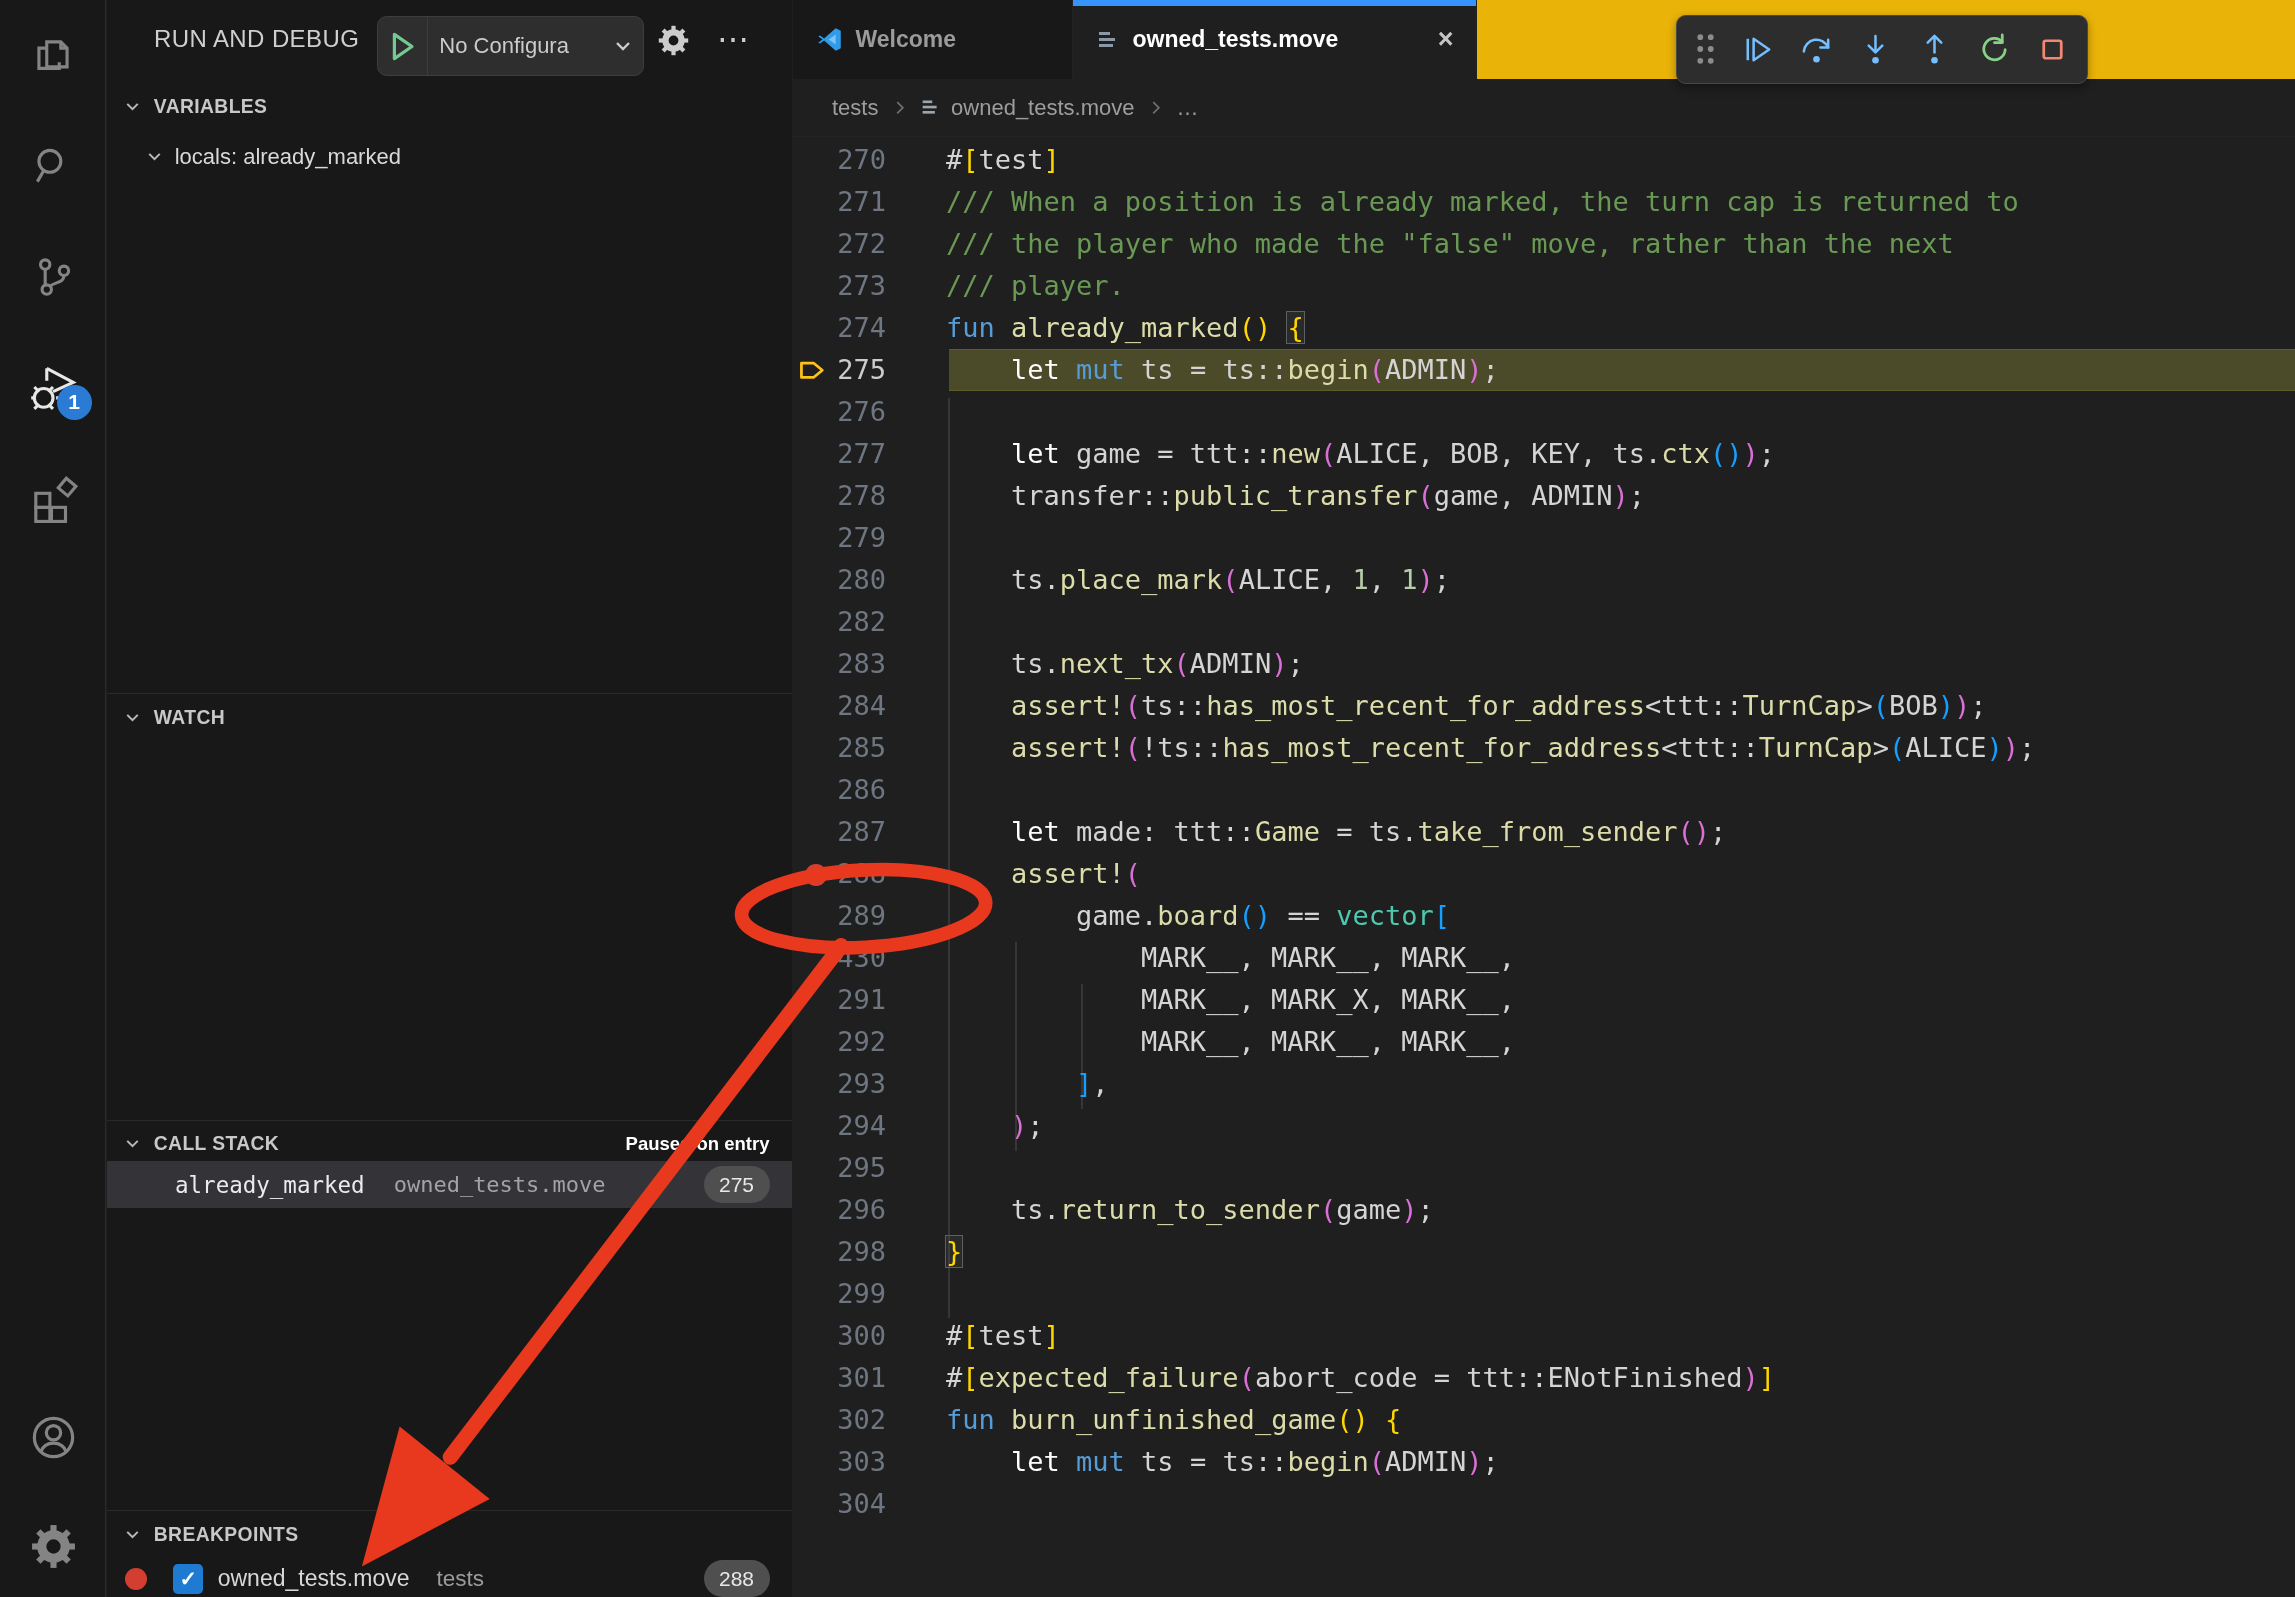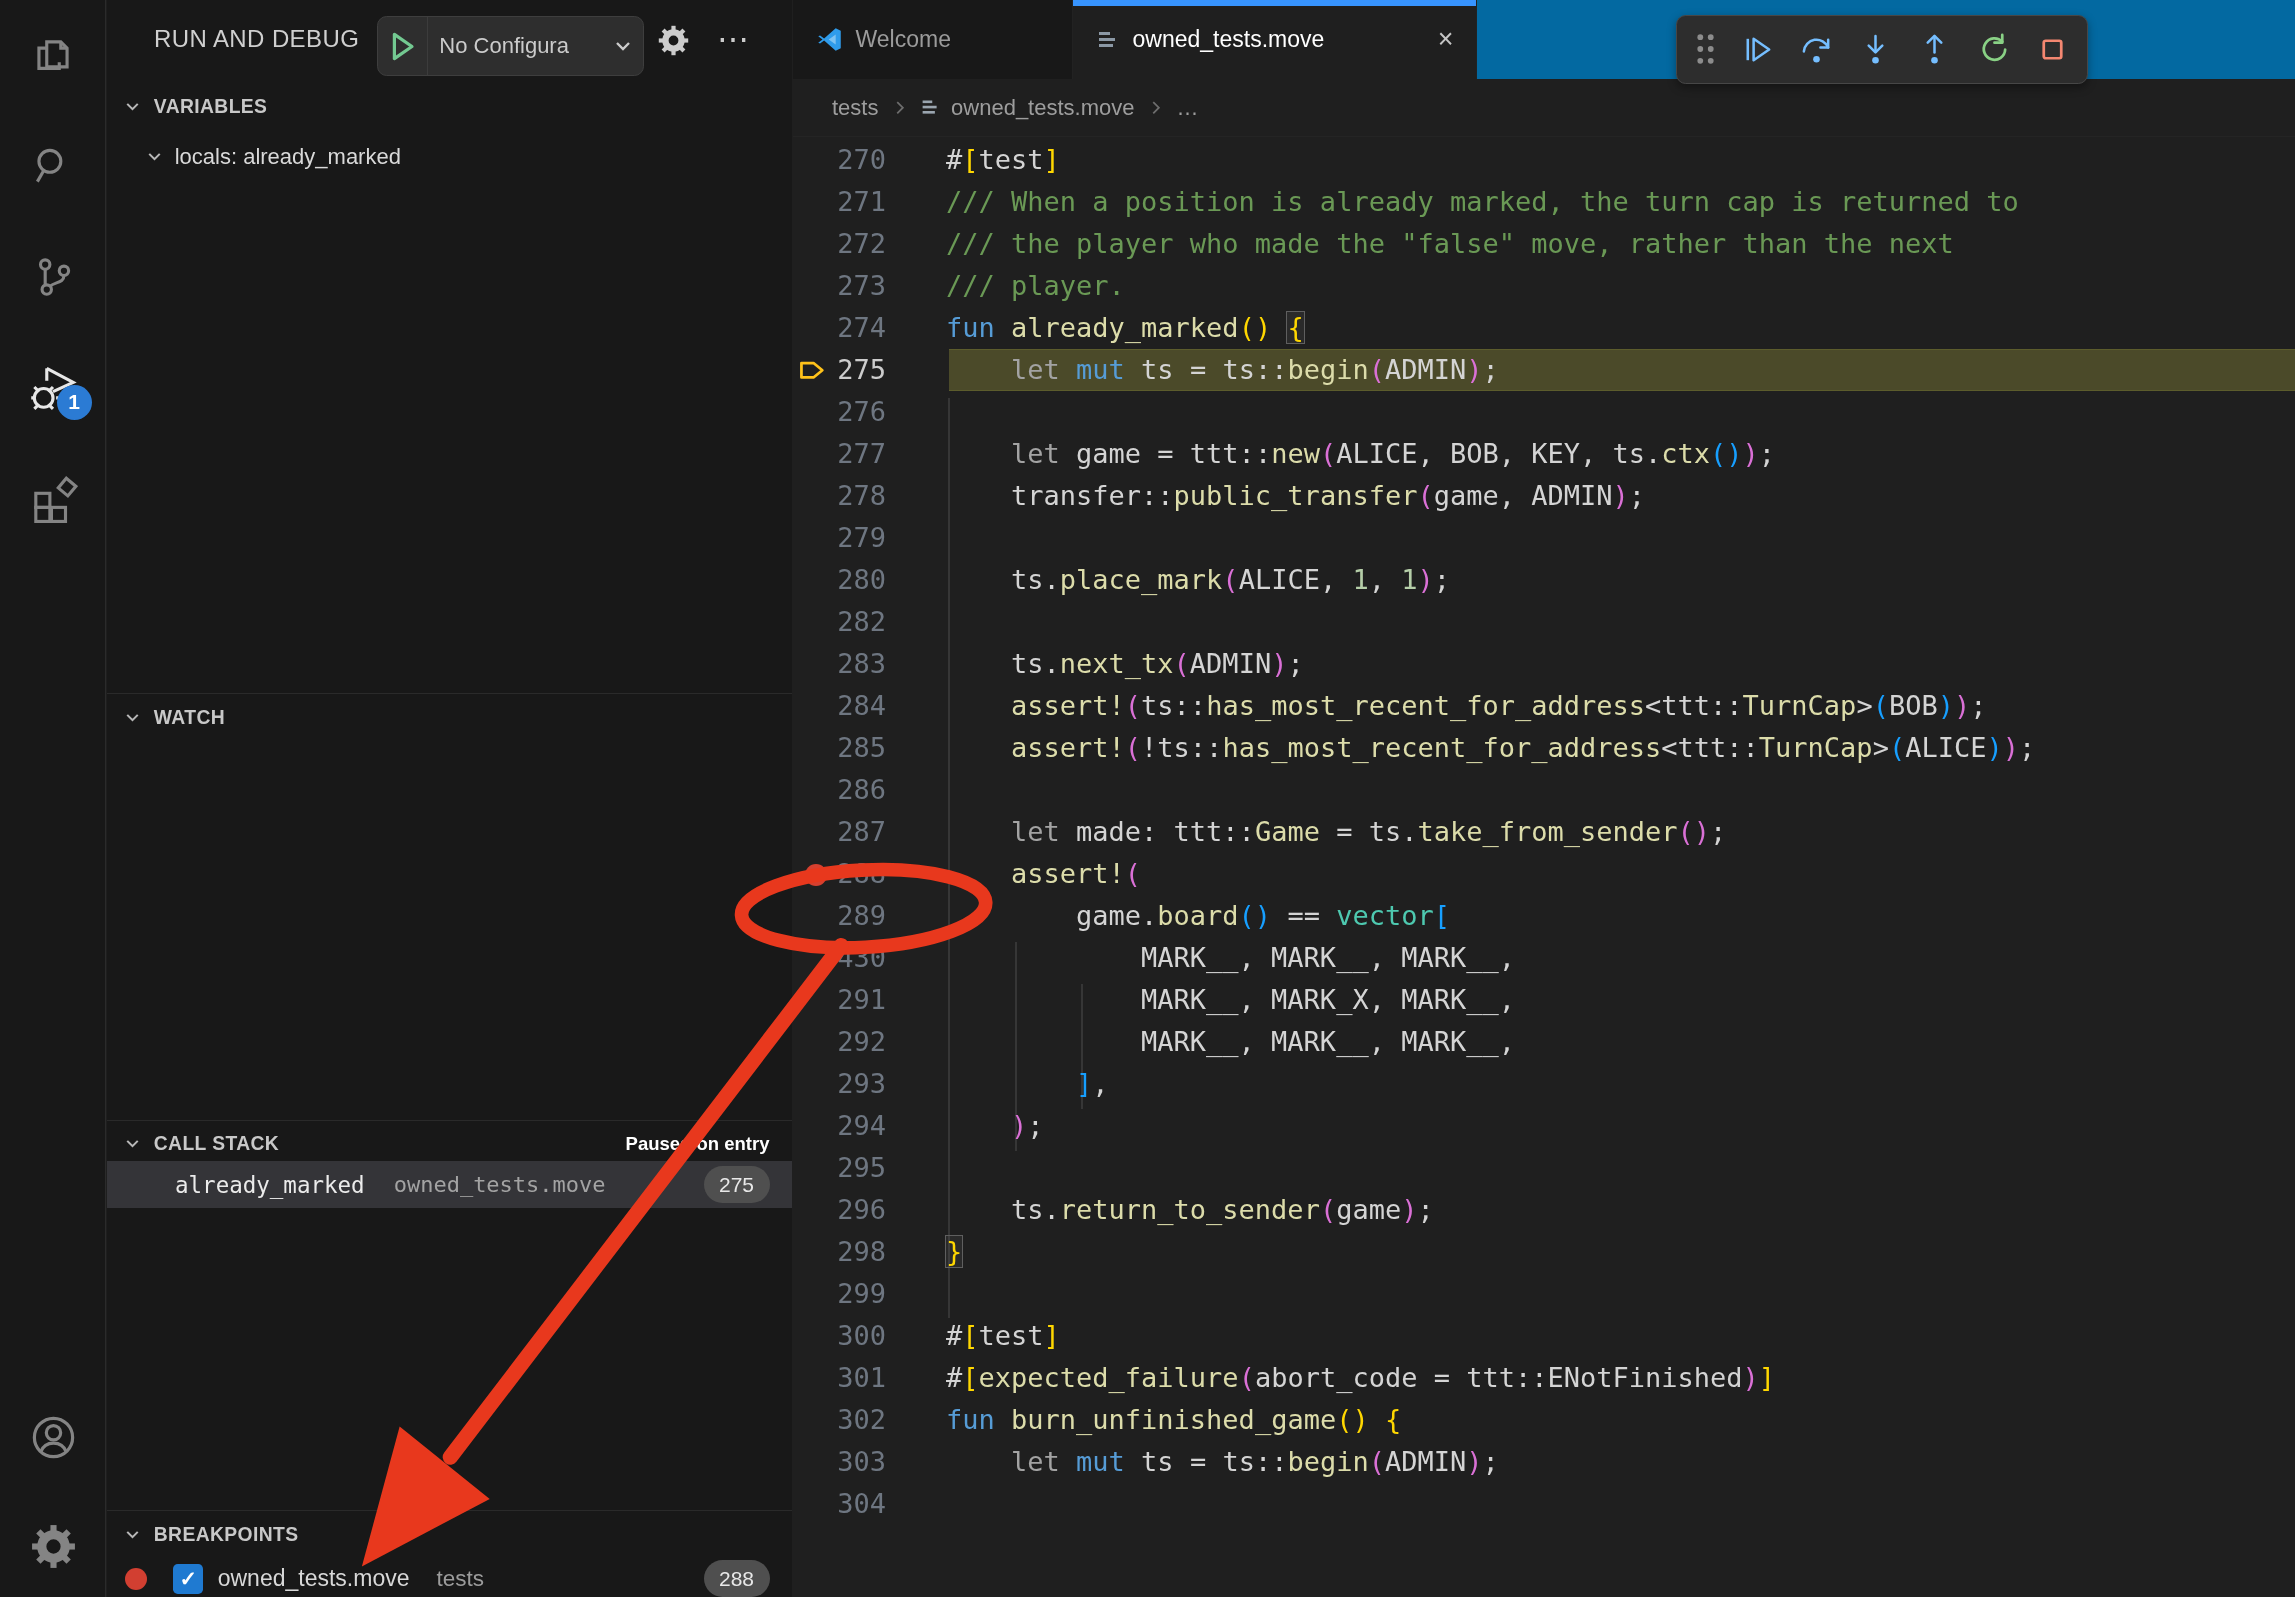--- a/index.html
+++ b/index.html
@@ -59,21 +59,21 @@
     background:#4f4f4f; color:#e8e8e8; font-size:21px;
     display:flex; align-items:center; justify-content:center; }
   .bp-row { position:absolute; left:0; width:100%; height:43px; display:flex; align-items:center; }
   .bp-dot { width:22px; height:22px; border-radius:50%; background:#d23f31; margin-left:17.7px; }
   .bp-check { width:30px; height:30px; margin-left:26.5px; background:#1f7ad1; border-radius:4.8px;
     color:#fff; font-size:21px; font-weight:bold; display:flex; align-items:center; justify-content:center; }
   .bp-file { margin-left:14.5px; font-size:23px; color:#d8d8d8; }
   .bp-dir { margin-left:27px; font-size:22.5px; color:#9b9b9b; }
   
   #editor { position:absolute; left:793px; top:0; right:0; bottom:0; background:#1f1f1f; }
-  #tabbar { position:absolute; left:0; top:0; right:0; height:79px; background:#0369a1; display:flex; }
+  #tabbar { position:absolute; left:0; top:0; right:0; height:79px; background:#eab308; display:flex;font-weight:bold; }
   .tab { position:relative; height:79px; display:flex; align-items:center; padding:0 22.5px;
     font-size:23px; border-right:0.8px solid #222222; }
   .tab.inactive { background:#181818; color:#9b9b9b; width:280px; }
   .tab.active { background:#1f1f1f; color:#ffffff; width:404px; }
   .tab.active::before { content:""; position:absolute; left:0; top:0; right:0; height:5.6px; background:#3794ff; }
   .tab .tab-icon { margin-right:13px; display:flex; }
   .tab .close { margin-left:auto; font-size:27px; color:#c5c5c5; line-height:1; }
   #breadcrumb { position:absolute; left:0; top:79px; right:0; height:58px; background:#1f1f1f;
     display:flex; align-items:center; font-size:22px; color:#9d9d9d; border-bottom:0.8px solid #242424; }
   #breadcrumb .crumb { white-space:nowrap; }
@@ -86,21 +86,21 @@
   .cl { position:relative; height:42px; white-space:pre; }
   .hlbar { position:absolute; left:156px; right:0; top:0; bottom:0;
     background:#4b4a29; border-top:1.6px solid #5c5c2c; border-bottom:1.6px solid #5c5c2c; }
   .gut { position:absolute; left:0; top:0; width:93px; height:42px; }
   .bpdot { position:absolute; left:12px; top:10.5px; width:22px; height:22px; border-radius:50%; background:#d6402f; }
   .cur-arrow { position:absolute; left:6.4px; top:9.7px; }
   .ln { position:relative; display:inline-block; width:93px; text-align:right; color:#6e7681; }
   .cur .ln { color:#cccccc; }
   .ct { position:relative; padding-left:60px; }
   .w   { color:#d4d4d4; }
-  .kw1 { color:#a3a3a3; }
+  .kw1 { color:#ffffff; }
   .kw2 { color:#569cd6; }
   .fn  { color:#dcdcaa; }
   .ty  { color:#4ec9b0;text-align:right; }
   .num { color:#b5cea8; }
   .com { color:#6a9955; }
   .b1  { color:#ffd700; }
   .b2  { color:#da70d6; }
   .b3  { color:#179fff; }
   .mb  { outline:1.6px solid #5f5f5f; outline-offset:-0.8px; background:rgba(110,110,110,0.15); }
   .guide { position:absolute; width:1.6px; background:#363636; }

